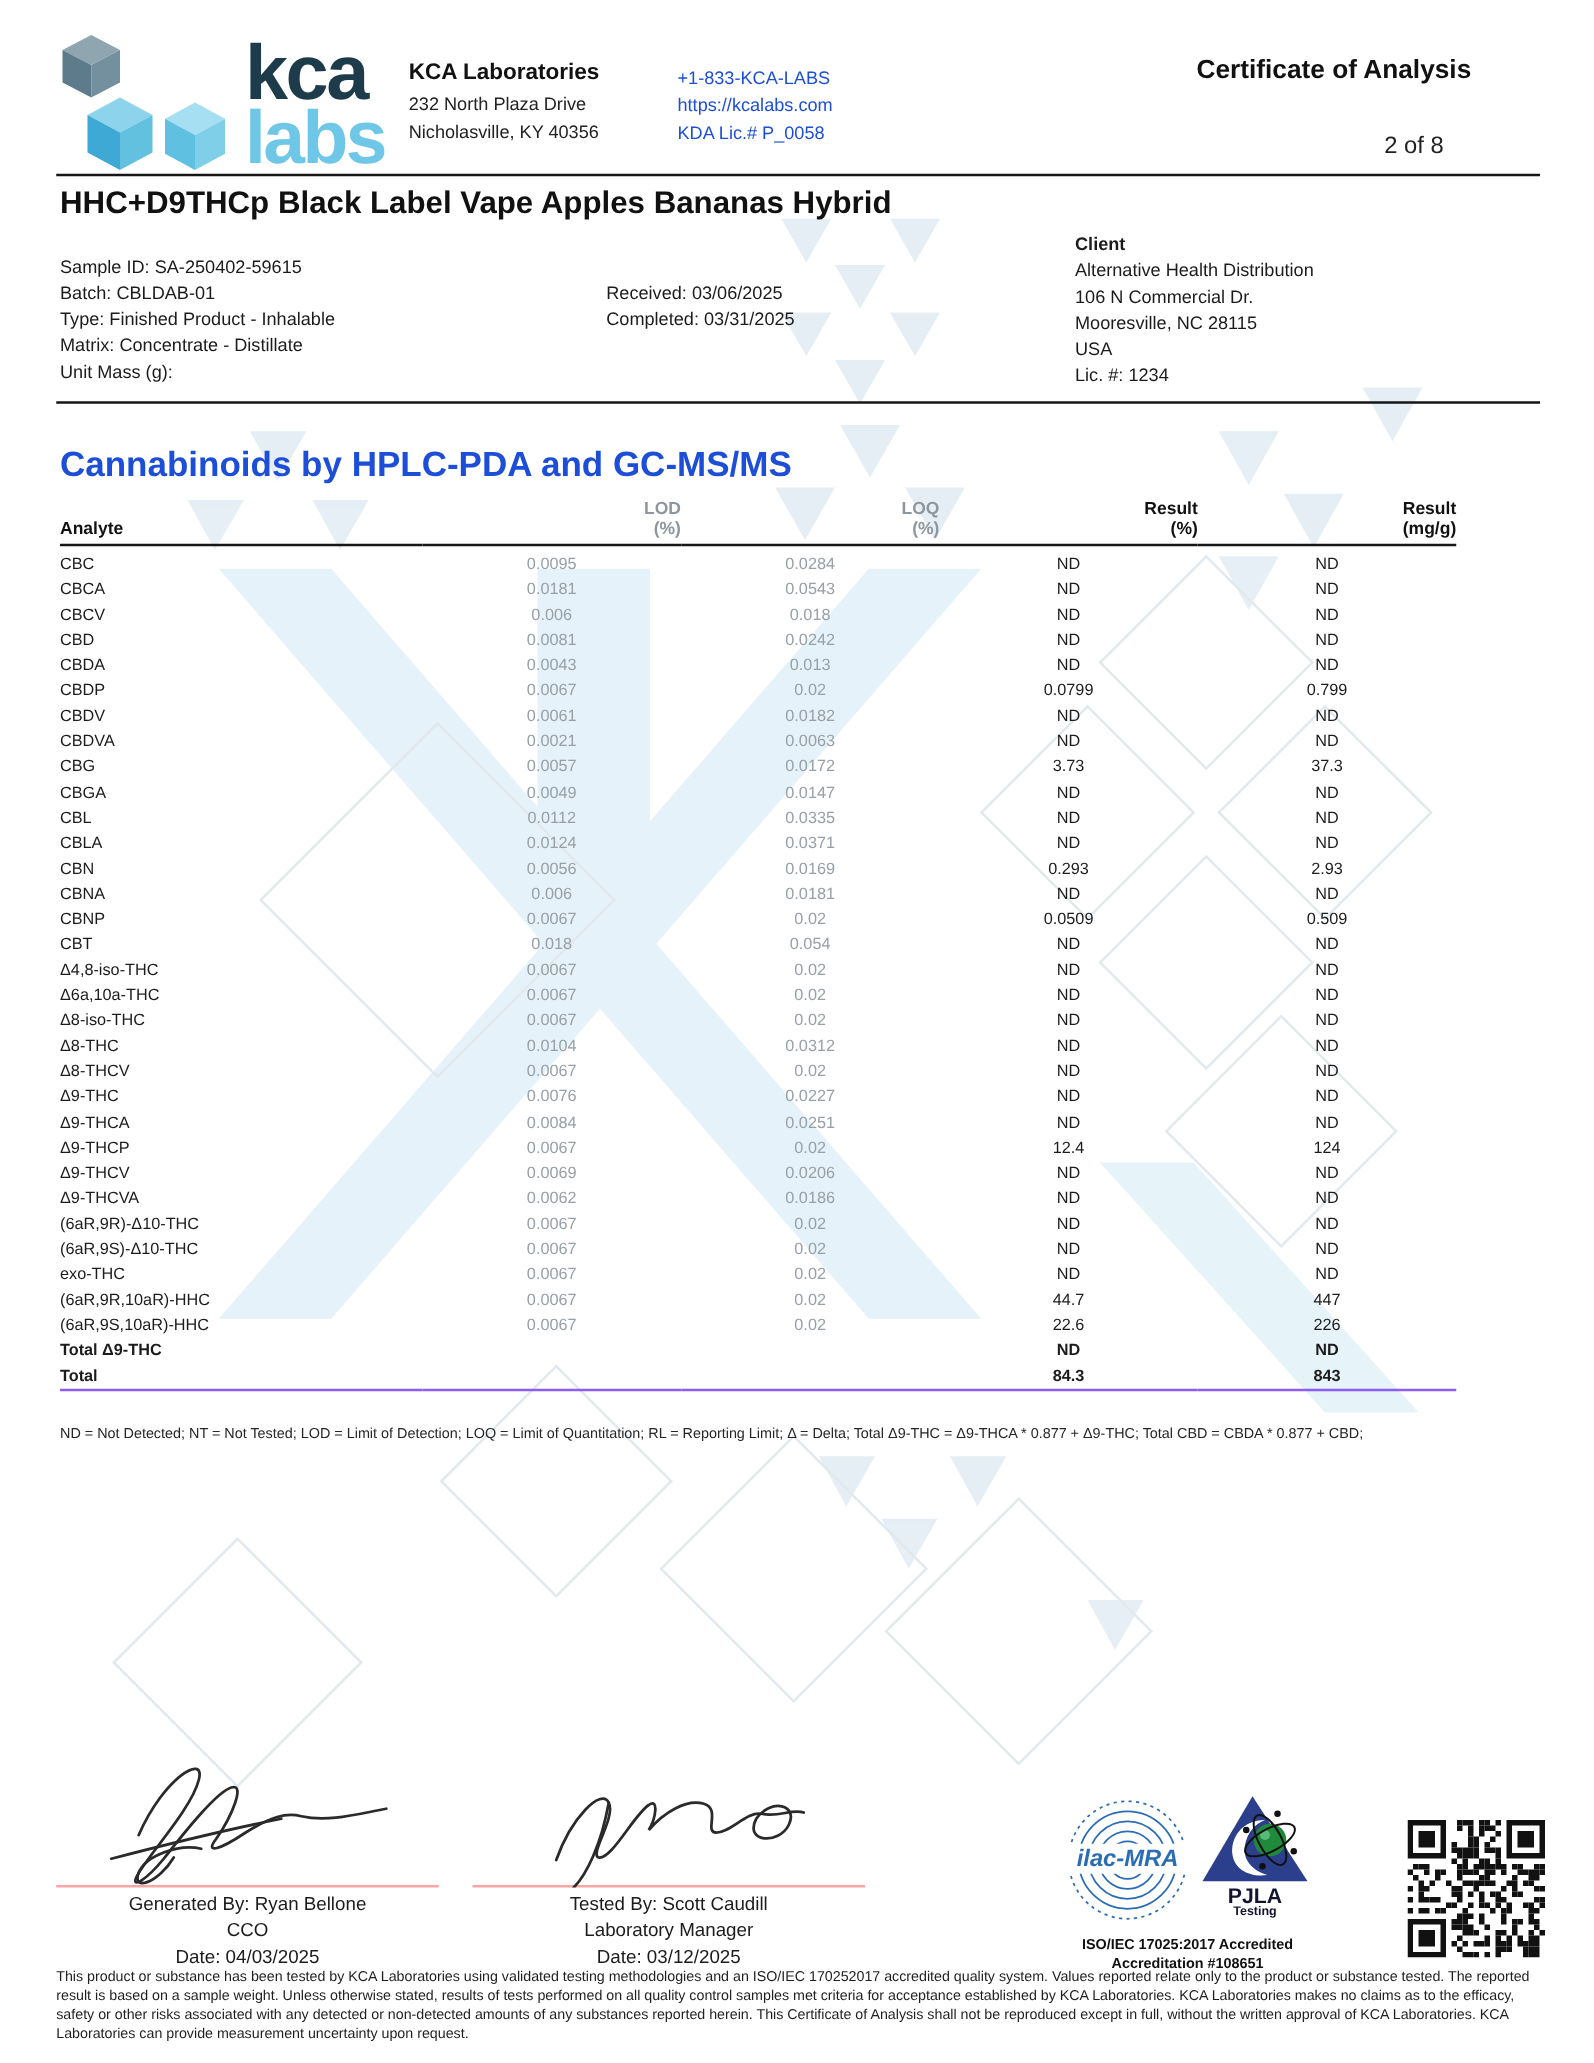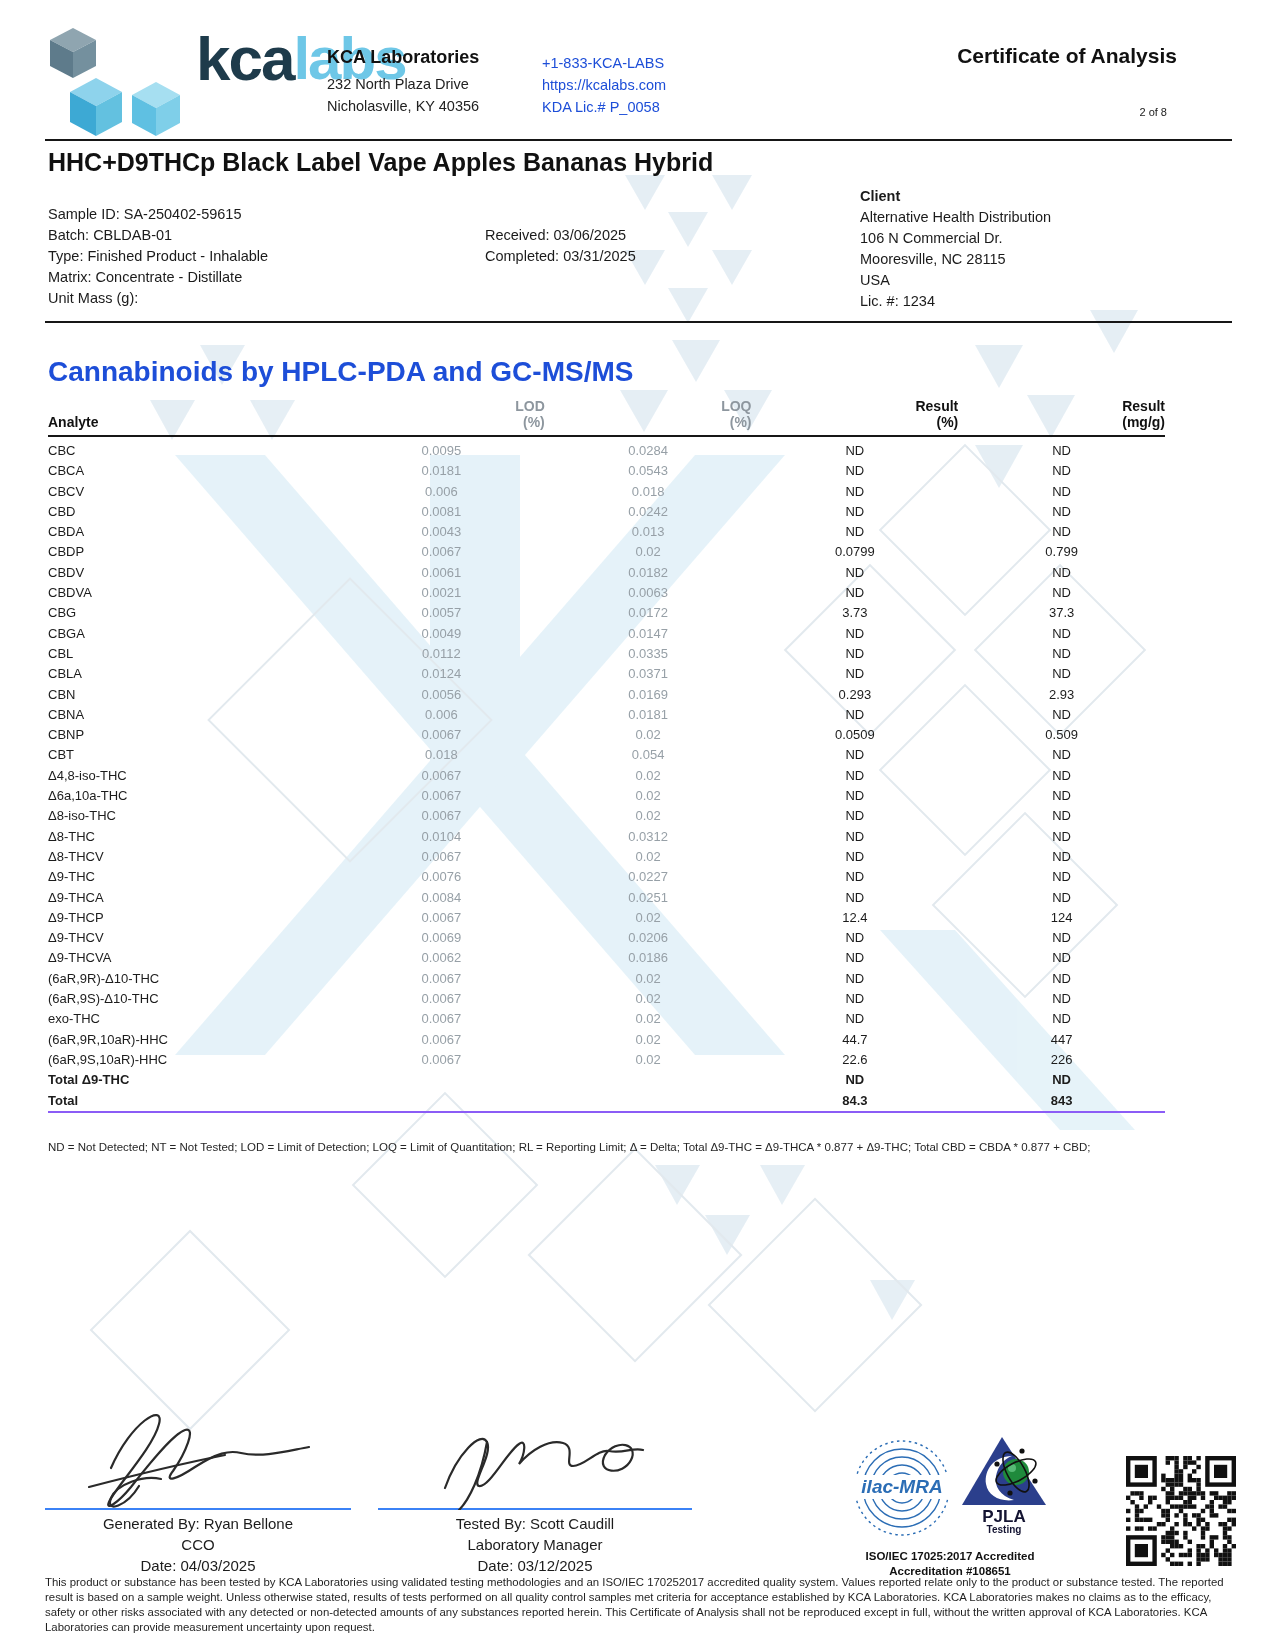--- a/index.html
+++ b/index.html
@@ -6,29 +6,29 @@
   .page{
     position:relative;width:1275px;height:1650px;background:#fff;overflow:hidden;
     font-family:"Liberation Sans",sans-serif;color:#1b1b1b;
   }
   .abs{position:absolute;}
   .watermark{position:absolute;left:0;top:0;z-index:0;}
   .page > *:not(.watermark){z-index:1;}
 
   
   .logo{left:40px;top:26px;display:flex;gap:14px;align-items:flex-start;}
-  .logo-words{display:flex;flex-direction:row;line-height:.82;margin-top:8px;}
+  .logo-words{display:flex;flex-direction:column;line-height:.82;margin-top:8px;}
   .logo-kca{font-size:62px;font-weight:bold;letter-spacing:-2px;color:#1e3b4b;}
   .logo-labs{font-size:60px;font-weight:bold;letter-spacing:-2px;color:#6ec7e7;}
   .lab-block{left:327px;top:46px;font-size:14.5px;line-height:22px;color:#222;}
   .lab-name{font-size:18px;font-weight:bold;margin-bottom:5px;color:#111;}
   .contact-block{left:542px;top:52px;font-size:14.5px;line-height:22px;color:#1d4ed8;}
   .cert-block{right:98px;top:44px;text-align:right;}
   .cert-title{font-size:21px;font-weight:bold;color:#111;}
-  .page-num{position:absolute;right:108px;top:106px;font-size:11px;color:#222;}
+  .page-num{position:absolute;right:120px;top:106px;font-size:19px;color:#222;}
   .rule{background:#161616;height:2px;}
   .rule1{left:45px;right:43px;top:139px;}
   .rule2{left:45px;right:43px;top:321px;height:1.5px;}
 
   
   .product-title{left:48px;top:148px;font-size:25px;font-weight:bold;color:#111;}
   .sample-info{left:48px;top:204px;font-size:14.5px;line-height:21px;}
   .dates-info{left:485px;top:225px;font-size:14.5px;line-height:21px;}
   .client-block{left:860px;top:186px;font-size:14.5px;line-height:21px;}
   .client-heading{font-weight:bold;}
@@ -48,21 +48,21 @@
   td.dim{color:#97a0a7;}
   tbody tr:first-child td{padding-top:4px;}
   tr.bold-row td{font-weight:bold;}
   .footnote{left:48px;top:1141px;font-size:11.5px;color:#262626;}
 
   
   .sig-block{text-align:center;font-size:15px;line-height:21px;color:#1c1c1c;}
   .sig-left{left:45px;top:1392px;width:306px;}
   .sig-right{left:378px;top:1392px;width:314px;}
   .sig-art{display:block;margin:0 auto -2px auto;}
-  .sig-line{border-top:2px solid #3b82f6;padding-top:3px;text-align:center;}
+  .sig-line{border-top:2px solid #fca5a5;padding-top:3px;text-align:center;}
   .accred-block{left:842px;top:1434px;width:216px;}
   .accred-row{display:flex;align-items:flex-start;gap:8px;justify-content:center;}
   .pjla-stack{display:flex;flex-direction:column;align-items:center;}
   .pjla-name{font-size:17px;font-weight:bold;color:#141432;line-height:14px;margin-top:2px;}
   .pjla-sub{font-size:10px;font-weight:bold;color:#141432;line-height:11px;}
   .iso-lines{text-align:center;font-size:11.5px;font-weight:bold;color:#111;line-height:15px;margin-top:7px;width:216px;}
   .qr{left:1126px;top:1456px;}
   .disclaimer{left:45px;width:1190px;top:1575px;font-size:11.4px;line-height:15px;color:#1f1f1f;text-align:left;}
 </style>
 </head>

